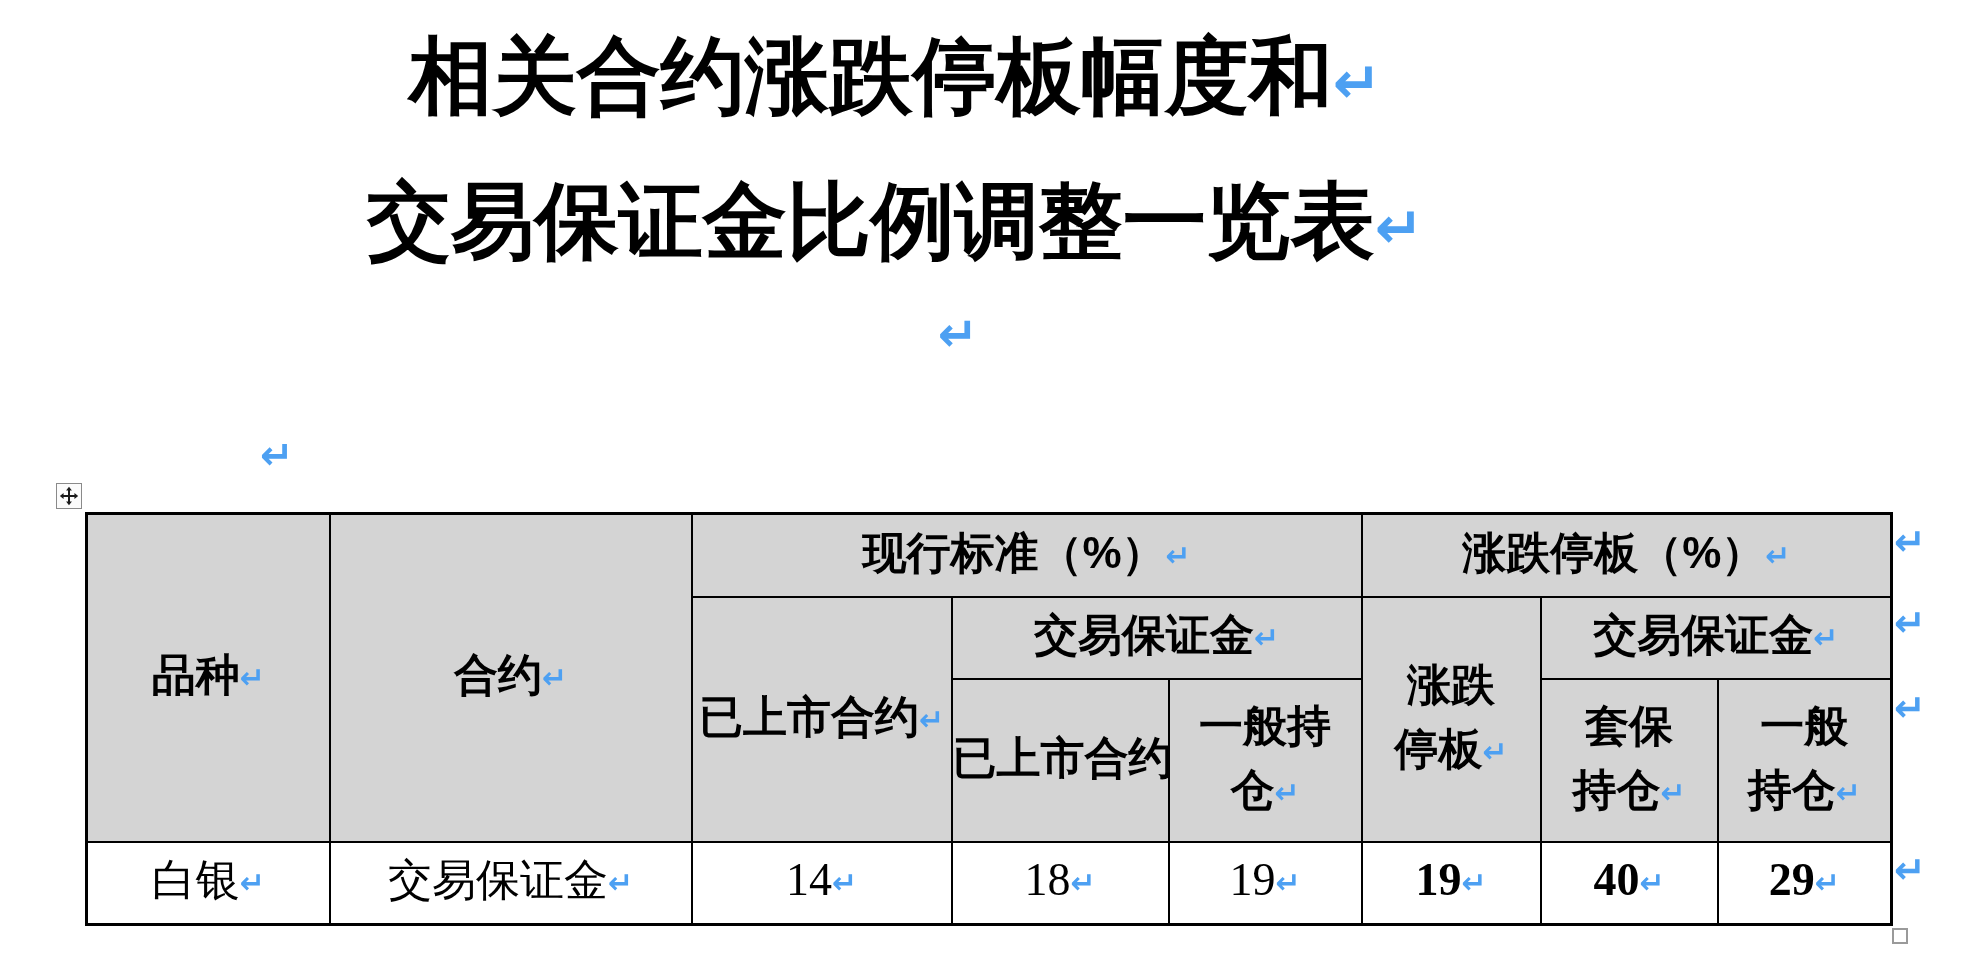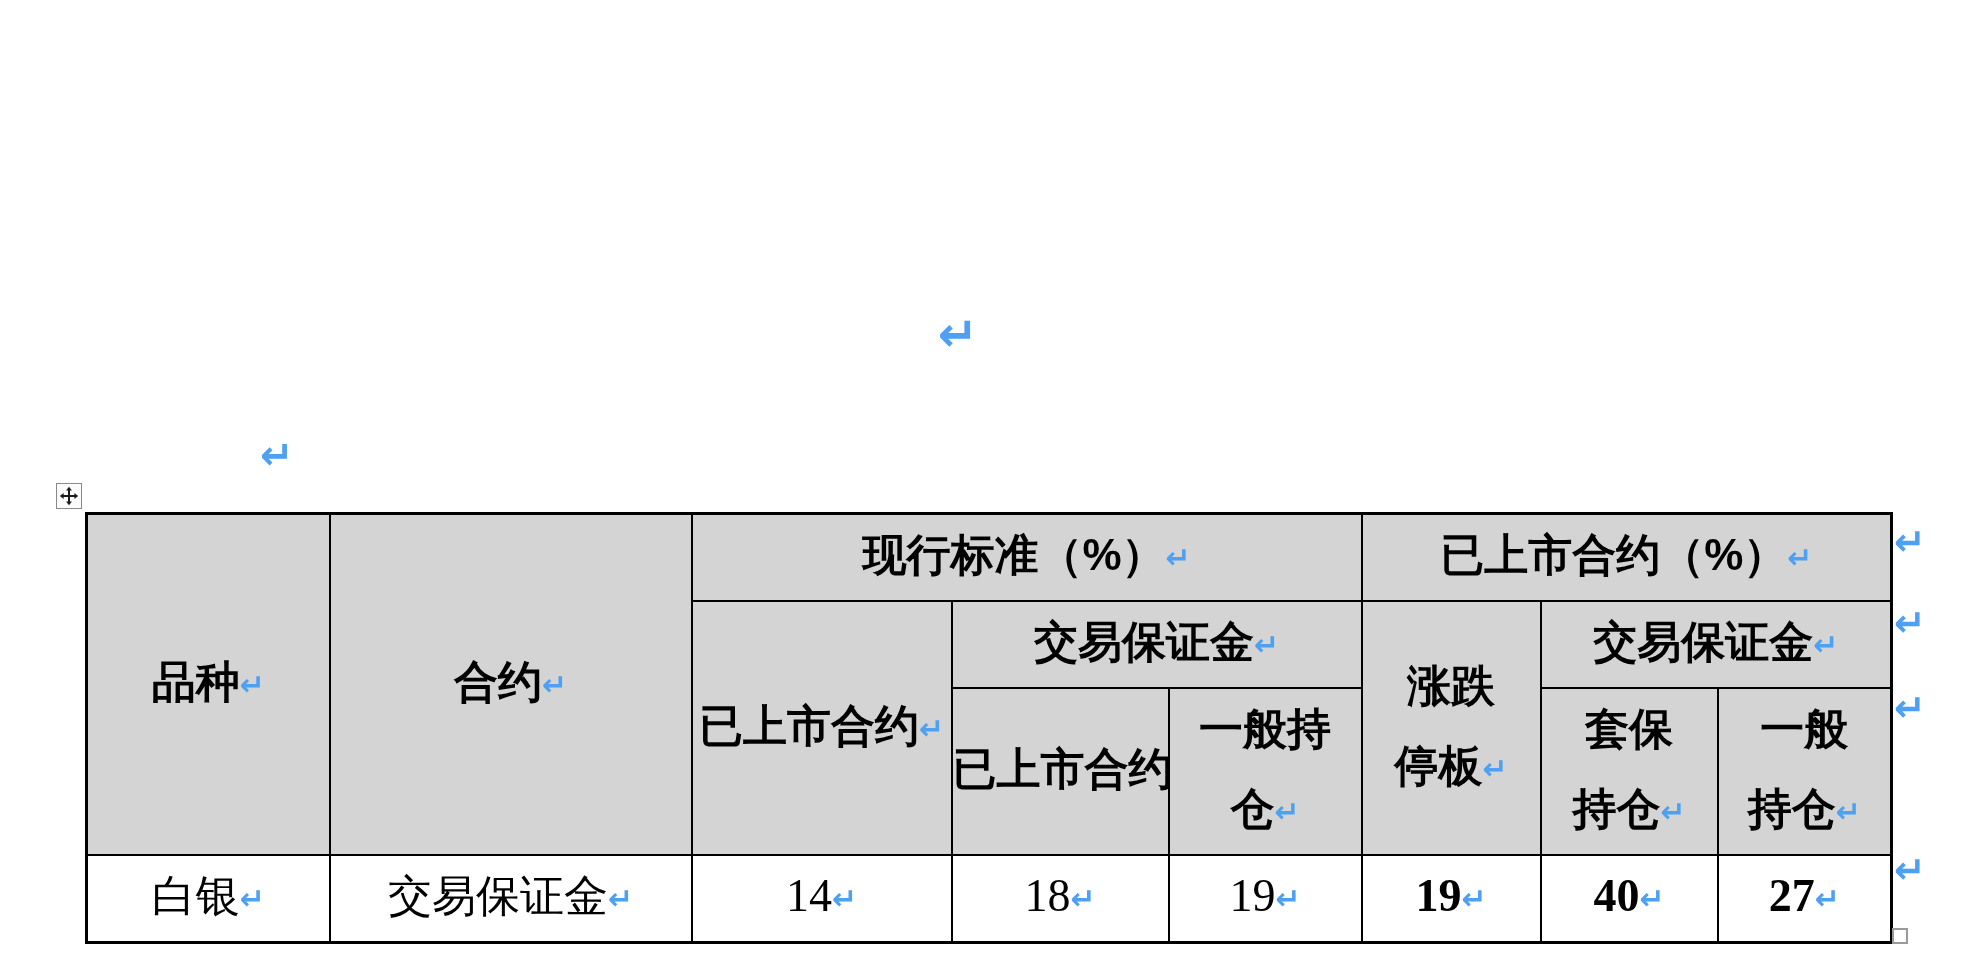--- a/index.html
+++ b/index.html
@@ -25,32 +25,36 @@
   .resize-handle{position:absolute;left:1892px;top:928px;width:12px;height:12px;
                  border:2px solid #9a9a9a;background:#fff;}
 
   
   table.doc{position:absolute;left:85px;top:512px;border-collapse:collapse;table-layout:fixed;
             width:1805px;}
   table.doc td{border:2px solid #000;text-align:center;vertical-align:middle;padding:0;overflow:hidden;}
   table.doc{border:3px solid #000;}
   td.hd{background:#d4d4d4;font-weight:700;font-size:44px;}
   td.body-cell{background:#ffffff;}
-  .cl{display:block;line-height:80px;white-space:nowrap;}
+  .cl{display:block;line-height:64px;white-space:nowrap;}
   .cell-mark{font-size:30px;font-weight:600;}
   .zh{font-size:44px;font-weight:400;}
   .num{font-family:"Liberation Serif","DejaVu Serif",serif;font-size:46px;font-weight:400;}
   .numb{font-family:"Liberation Serif","DejaVu Serif",serif;font-size:46px;font-weight:700;}
   tr.r1{height:83px;} tr.r2{height:82px;} tr.r3{height:163px;} tr.r4{height:83px;}
 </style>
 </head>
 <body>
 
 <div class="page">
 
+  <div class="title-block">
+    <div class="title-line"><span>相关合约涨跌停板幅度和</span><span class="pmark title-mark">↵</span></div>
+    <div class="title-line"><span>交易保证金比例调整一览表</span><span class="pmark title-mark">↵</span></div>
+  </div>
 
   <span class="pmark lone-mark">↵</span>
   <span class="pmark pretable-mark">↵</span>
 
   <div class="move-handle">
     <svg viewBox="0 0 24 24">
       <path d="M12 1 L15.5 5.5 H13.2 V10.8 H18.5 V8.5 L23 12 L18.5 15.5 V13.2 H13.2 V18.5 H15.5 L12 23 L8.5 18.5 H10.8 V13.2 H5.5 V15.5 L1 12 L5.5 8.5 V10.8 H10.8 V5.5 H8.5 Z" fill="#1a1a1a"></path>
     </svg>
   </div>
 
@@ -70,21 +74,21 @@
       <td class="hd" rowspan="3">
             <span class="cl"><span>品种</span><span class="pmark cell-mark">↵</span></span>
           </td>
       <td class="hd" rowspan="3">
             <span class="cl"><span>合约</span><span class="pmark cell-mark">↵</span></span>
           </td>
       <td class="hd" colspan="3">
             <span class="cl"><span>现行标准（%）</span><span class="pmark cell-mark">↵</span></span>
           </td>
       <td class="hd" colspan="3">
-            <span class="cl"><span>已上市合约（%）</span><span class="pmark cell-mark">↵</span></span>
+            <span class="cl"><span>涨跌停板（%）</span><span class="pmark cell-mark">↵</span></span>
           </td>
     </tr>
     <tr class="r2">
       <td class="hd" rowspan="2">
             <span class="cl"><span>已上市合约</span><span class="pmark cell-mark">↵</span></span>
           </td>
       <td class="hd" colspan="2">
             <span class="cl"><span>交易保证金</span><span class="pmark cell-mark">↵</span></span>
           </td>
       <td class="hd" rowspan="2">
@@ -128,21 +132,21 @@
       <td class="body-cell">
             <span class="cl num"><span>19</span><span class="pmark cell-mark">↵</span></span>
           </td>
       <td class="body-cell">
             <span class="cl numb"><span>19</span><span class="pmark cell-mark">↵</span></span>
           </td>
       <td class="body-cell">
             <span class="cl numb"><span>40</span><span class="pmark cell-mark">↵</span></span>
           </td>
       <td class="body-cell">
-            <span class="cl numb"><span>27</span><span class="pmark cell-mark">↵</span></span>
+            <span class="cl numb"><span>29</span><span class="pmark cell-mark">↵</span></span>
           </td>
     </tr>
   </tbody>
     </table>
 
   <span class="pmark row-end" style="top:522px;">↵</span>
   <span class="pmark row-end" style="top:603px;">↵</span>
   <span class="pmark row-end" style="top:688px;">↵</span>
   <span class="pmark row-end" style="top:850px;">↵</span>
 

